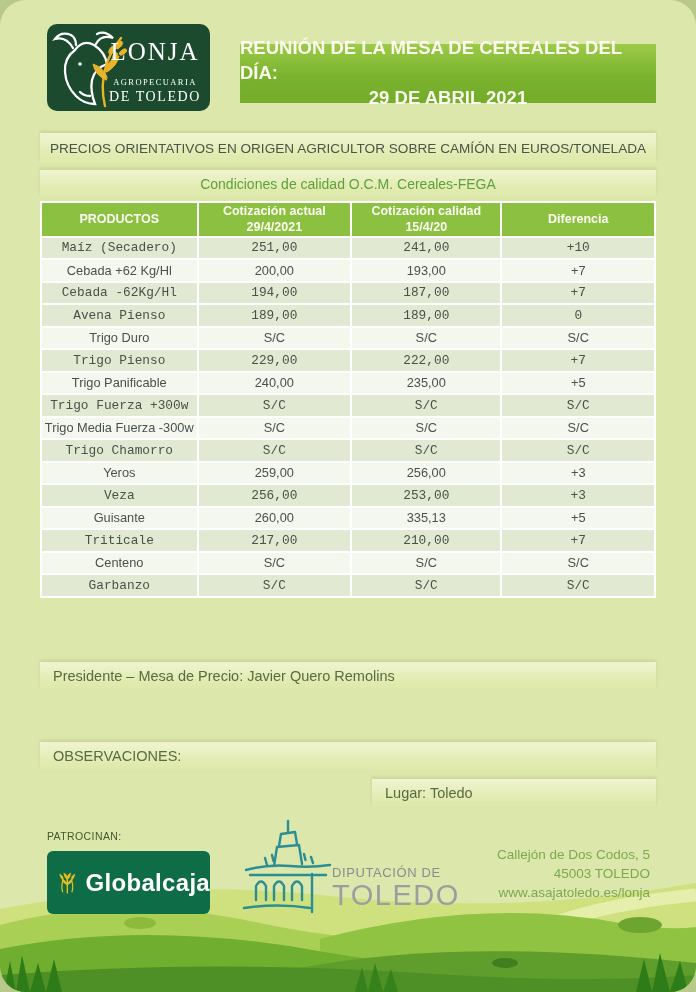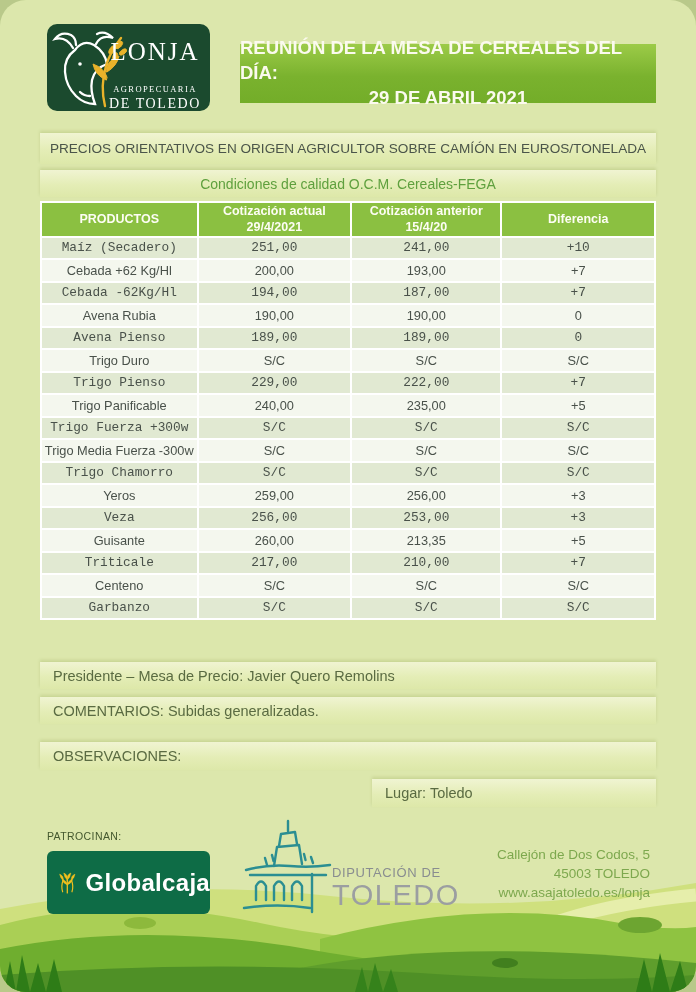--- a/index.html
+++ b/index.html
@@ -15,21 +15,21 @@
     position:absolute; left:47px; top:24px; width:163px; height:87px;
     background:#1b4a2e; border-radius:10px;
   }
   .logo-art { position:absolute; left:2px; top:4px; }
   .logo-text {
     position:absolute; left:58px; top:15px; width:100px;
     text-align:center; color:#ffffff;
     font-family:"Liberation Serif", serif;
   }
   .logo-text .l1 { font-size:25px; letter-spacing:2px; line-height:1; }
-  .logo-text .l2 { font-size:8.5px; letter-spacing:1.4px; margin-top:20px; }
+  .logo-text .l2 { font-size:8.5px; letter-spacing:1.4px; margin-top:13px; }
   .logo-text .l3 { font-size:14px; letter-spacing:1.6px; margin-top:2px; }
   .banner {
     position:absolute; left:240px; top:44px; width:416px; height:59px;
     background:linear-gradient(180deg,#9ccb48 0%,#7ab22e 55%,#73ad29 100%);
     display:flex; flex-direction:column; align-items:center; justify-content:center;
     color:#fbfaee; font-weight:bold; font-size:18.5px; line-height:1.35;
     text-align:left;
   }
   
   .strip {
@@ -136,21 +136,21 @@
     <thead>
       <tr>
         <th>
             <div>PRODUCTOS</div>
           </th>
         <th>
             <div>Cotización actual</div>
             <div>29/4/2021</div>
           </th>
         <th>
-            <div>Cotización anterior</div>
+            <div>Cotización calidad</div>
             <div>15/4/20</div>
           </th>
         <th>
             <div>Diferencia</div>
           </th>
       </tr>
     </thead>
     <tbody>
         <tr class="shade">
           <td>Maíz (Secadero)</td>
@@ -163,26 +163,20 @@
           <td>200,00</td>
           <td>193,00</td>
           <td>+7</td>
         </tr>
         <tr class="shade">
           <td>Cebada -62Kg/Hl</td>
           <td>194,00</td>
           <td>187,00</td>
           <td>+7</td>
         </tr>
-        <tr class="plain">
-          <td>Avena Rubia</td>
-          <td>190,00</td>
-          <td>190,00</td>
-          <td>0</td>
-        </tr>
         <tr class="shade">
           <td>Avena Pienso</td>
           <td>189,00</td>
           <td>189,00</td>
           <td>0</td>
         </tr>
         <tr class="plain">
           <td>Trigo Duro</td>
           <td>S/C</td>
           <td>S/C</td>
@@ -226,21 +220,21 @@
         </tr>
         <tr class="shade">
           <td>Veza</td>
           <td>256,00</td>
           <td>253,00</td>
           <td>+3</td>
         </tr>
         <tr class="plain">
           <td>Guisante</td>
           <td>260,00</td>
-          <td>213,35</td>
+          <td>335,13</td>
           <td>+5</td>
         </tr>
         <tr class="shade">
           <td>Triticale</td>
           <td>217,00</td>
           <td>210,00</td>
           <td>+7</td>
         </tr>
         <tr class="plain">
           <td>Centeno</td>
@@ -251,21 +245,20 @@
         <tr class="shade">
           <td>Garbanzo</td>
           <td>S/C</td>
           <td>S/C</td>
           <td>S/C</td>
         </tr>
       </tbody>
   </table>
 
   <div class="strip" id="bar-presidente">Presidente – Mesa de Precio: Javier Quero Remolins</div>
-  <div class="strip" id="bar-comentarios">COMENTARIOS: Subidas generalizadas.</div>
   <div class="strip" id="bar-observaciones">OBSERVACIONES:</div>
   <div class="strip" id="bar-lugar">Lugar: Toledo</div>
 
   <div class="patrocinan">PATROCINAN:</div>
 
   <div class="globalcaja">
     <svg width="42" height="42" viewBox="0 0 42 42">
       <g stroke="#f2c01d" fill="#f2c01d" stroke-linecap="round">
         <path d="M21,38 L21,16" stroke-width="2.2" fill="none"></path>
         <path d="M13,36 Q10,26 14,16" stroke-width="2" fill="none"></path>

